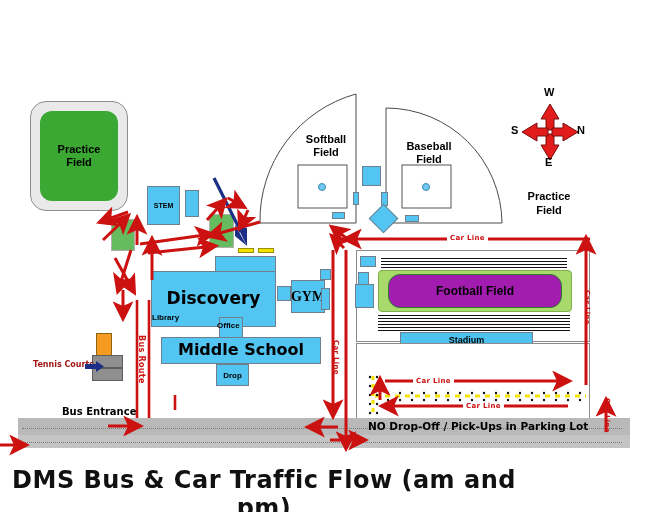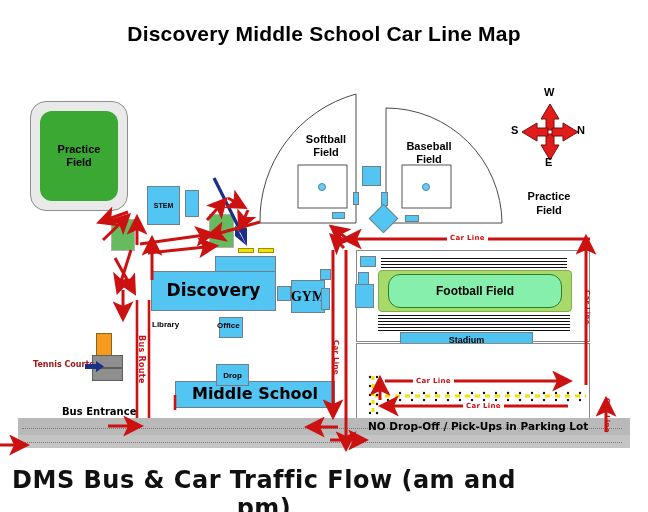--- a/index.html
+++ b/index.html
@@ -84,21 +84,20 @@
   .compass .c-lab{position:absolute;font-family:"Liberation Sans",sans-serif;font-weight:bold;font-size:11px;color:#000;}
 
   svg{display:block;overflow:visible;}
   .arrowlayer{position:absolute;left:0;top:0;width:648px;height:512px;pointer-events:none;}
 </style>
 </head>
 <body>
 
 <div id="stage">
 
-  <div class="title">Discovery Middle School Car Line Map</div>
 
   <div class="abs practice-outer" style="left:30px;top:101px;width:98px;height:110px;">
     <div class="practice-inner" style="position:absolute;left:9px;top:9px;right:9px;bottom:9px;">
       <div class="practice-txt">
         <span>Practice</span><br>
         <span>Field</span>
       </div>
     </div>
   </div>
 
@@ -156,36 +155,36 @@
   <div class="abs" style="left:92px;top:355px;width:31px;height:13px;background:#8f8f8f;border:1px solid #5e5e5e;"></div>
   <div class="abs" style="left:92px;top:368px;width:31px;height:13px;background:#8f8f8f;border:1px solid #5e5e5e;"></div>
   <div class="txt comic" style="left:33px;top:360px;font-size:8px;color:#a01818;">Tennis Courts</div>
   <svg class="abs" style="left:85px;top:360px;width:20px;height:14px;" viewBox="0 0 20 14">
     <polygon points="0,4 11,4 11,1 19,6.5 11,12 11,9 0,9" fill="#1b2f86"></polygon>
   </svg>
 
   <div class="abs bldg" style="left:215px;top:256px;width:61px;height:22px;"></div>
   <div class="txt lbl-small" style="left:222px;top:271px;">Cafeteria</div>
 
-  <div class="abs bldg" style="left:151px;top:271px;width:125px;height:40px;">
+  <div class="abs bldg" style="left:151px;top:271px;width:125px;height:56px;">
     <span class="bldg-name" style="font-size:17px;position:relative;top:-1px;">Discovery</span>
   </div>
-  <div class="txt lbl-small" style="left:152px;top:320px;">Library</div>
+  <div class="txt lbl-small" style="left:152px;top:313px;">Library</div>
 
   <div class="abs bldg" style="left:277px;top:286px;width:14px;height:15px;"></div>
   <div class="abs bldg" style="left:291px;top:280px;width:34px;height:33px;">
     <span class="bldg-name" style="font-size:14px;font-family:Liberation Serif, serif;">GYM</span>
   </div>
   <div class="abs bldg" style="left:320px;top:269px;width:11px;height:11px;"></div>
   <div class="abs bldg" style="left:321px;top:288px;width:9px;height:22px;"></div>
 
   <div class="abs bldg" style="left:219px;top:317px;width:24px;height:21px;"></div>
   <div class="txt lbl-small" style="left:217px;top:321px;">Office</div>
 
-  <div class="abs bldg" style="left:175px;top:337px;width:160px;height:27px;margin-top:44px;">
+  <div class="abs bldg" style="left:161px;top:337px;width:160px;height:27px;">
     <span class="bldg-name" style="font-size:16px;position:relative;top:-1px;">Middle  School</span>
   </div>
   <div class="abs bldg" style="left:216px;top:364px;width:33px;height:22px;">
     <span class="lbl-small">Drop</span>
   </div>
 
   <div class="abs" style="left:238px;top:248px;width:16px;height:5px;background:#f2e200;border:1px solid #9c8f00;"></div>
   <div class="abs" style="left:258px;top:248px;width:16px;height:5px;background:#f2e200;border:1px solid #9c8f00;"></div>
 
   <svg class="abs" style="left:205px;top:176px;width:48px;height:72px;" viewBox="0 0 48 72">
@@ -205,21 +204,21 @@
   </div>
   <div class="bleach" style="left:378px;top:315px;width:192px;">
     <i></i>
       <i></i>
       <i></i>
       <i></i>
       <i></i>
       <i></i>
   </div>
   <div class="abs" style="left:378px;top:270px;width:194px;height:42px;background:#a7d96b;border:1px solid #7fae4d;border-radius:4px;"></div>
-  <div class="abs" style="left:388px;top:274px;width:174px;height:34px;background:#86efac;border:1px solid #2c7f27;border-radius:12px;display:flex;align-items:center;justify-content:center;">
+  <div class="abs" style="left:388px;top:274px;width:174px;height:34px;background:#a21caf;border:1px solid #2c7f27;border-radius:12px;display:flex;align-items:center;justify-content:center;">
     <span style="font-family:'Liberation Sans',sans-serif;font-weight:bold;font-size:12px;color:#000;">Football Field</span>
   </div>
   <div class="abs bldg" style="left:360px;top:256px;width:16px;height:11px;"></div>
   <div class="abs bldg" style="left:358px;top:272px;width:11px;height:14px;"></div>
   <div class="abs bldg" style="left:355px;top:284px;width:19px;height:24px;"></div>
 
   <div class="stadium" style="left:400px;top:332px;width:131px;height:14px;">
     <span>Stadium</span>
   </div>
 

